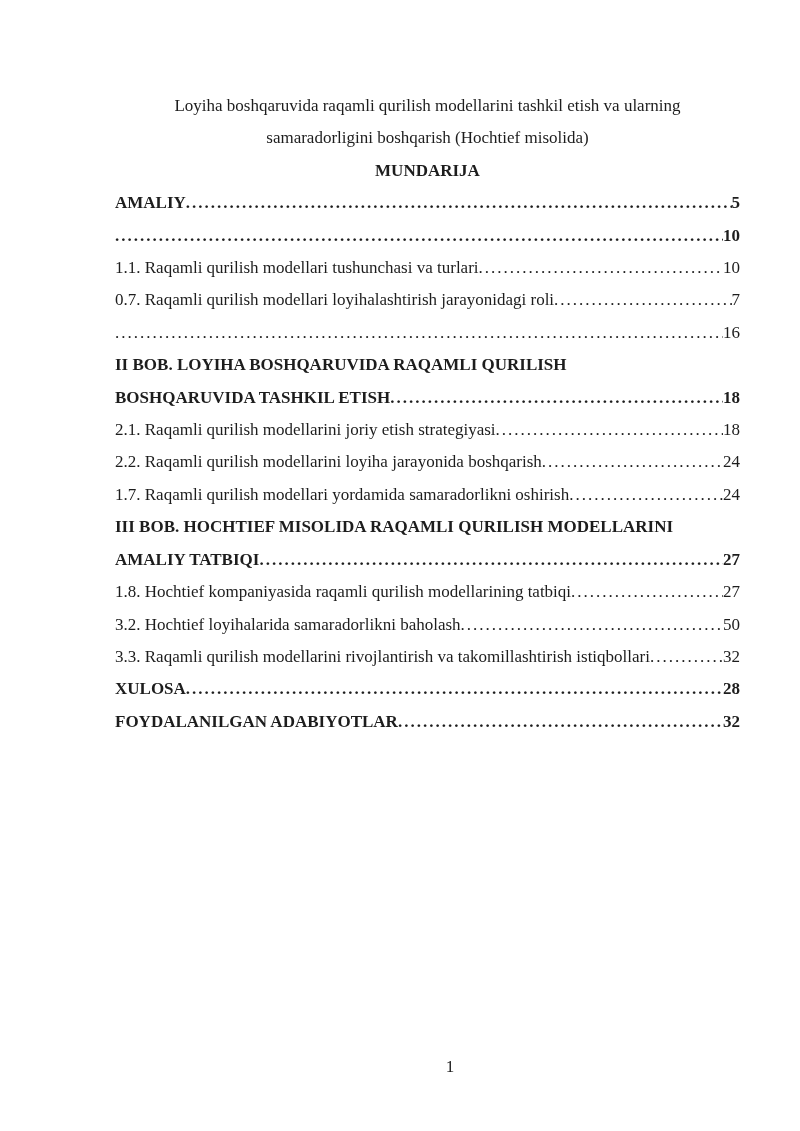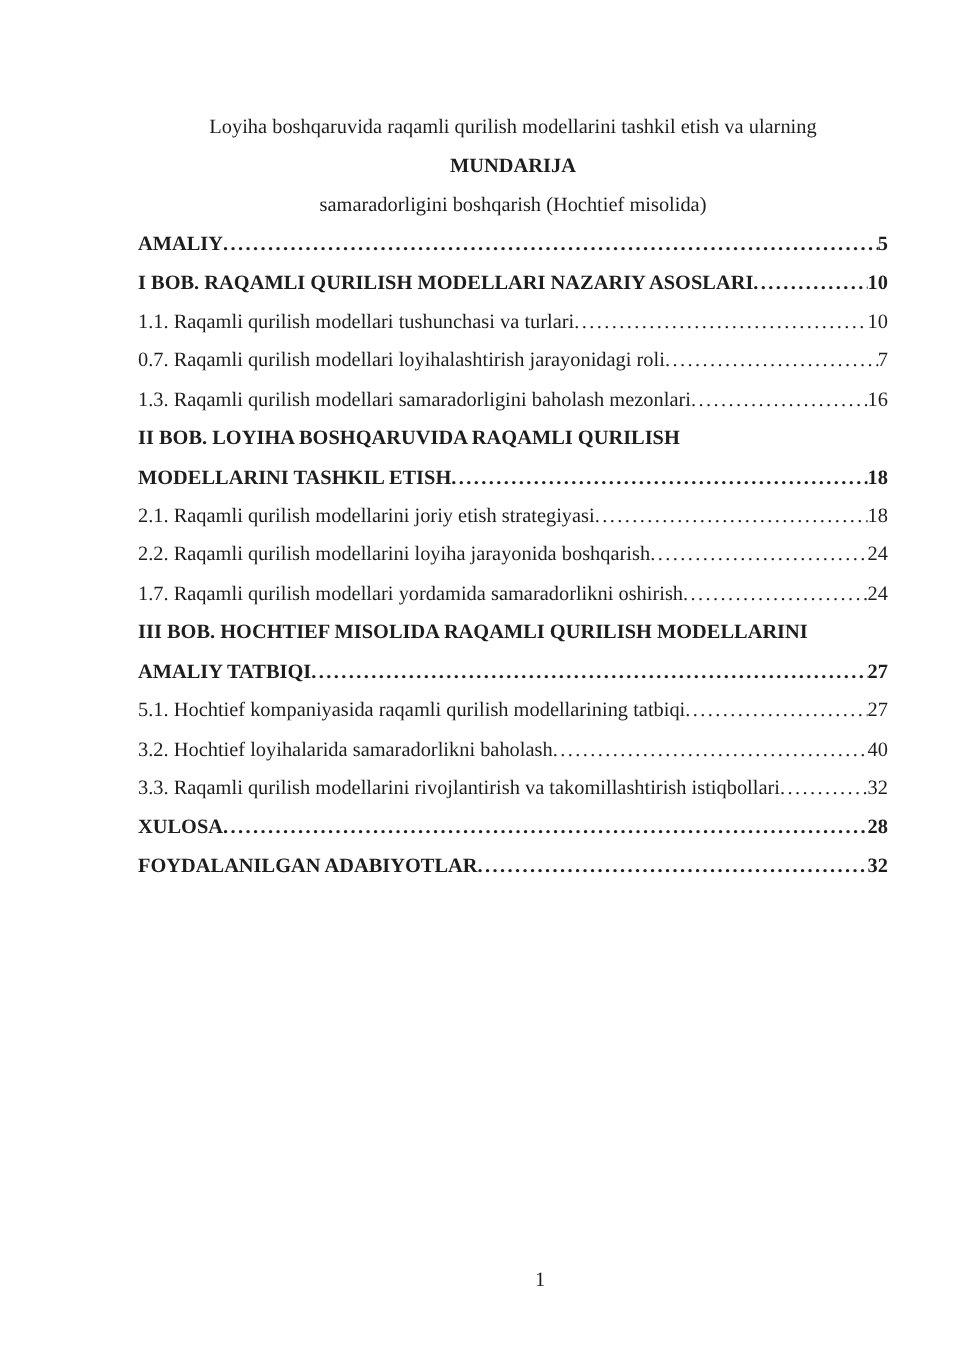--- a/index.html
+++ b/index.html
@@ -35,59 +35,57 @@
     font-size:17px;line-height:22px;
   }
 </style>
 </head>
 <body>
 
 <div class="page">
   <div class="content">
 
     <div class="center">Loyiha boshqaruvida raqamli qurilish modellarini tashkil etish va ularning</div>
+    <div class="center">samaradorligini boshqarish (Hochtief misolida)</div>
     <div class="center bold">MUNDARIJA</div>
-    <div class="center">samaradorligini boshqarish (Hochtief misolida)</div>
 
     <div class="line bold">
       <span class="label">AMALIY</span>
       <span class="dots">............................................................................................................................................................................................................................................................................................................</span>
       <span class="pagenum">5</span>
     </div>
 
     <div class="line bold">
-      <span class="label">I BOB. RAQAMLI QURILISH MODELLARI NAZARIY ASOSLARI</span>
       <span class="dots">............................................................................................................................................................................................................................................................................................................</span>
       <span class="pagenum">10</span>
     </div>
 
     <div class="line">
       <span class="label">1.1. Raqamli qurilish modellari tushunchasi va turlari</span>
       <span class="dots">............................................................................................................................................................................................................................................................................................................</span>
       <span class="pagenum">10</span>
     </div>
 
     <div class="line">
       <span class="label">0.7. Raqamli qurilish modellari loyihalashtirish jarayonidagi roli</span>
       <span class="dots">............................................................................................................................................................................................................................................................................................................</span>
       <span class="pagenum">7</span>
     </div>
 
     <div class="line">
-      <span class="label">1.3. Raqamli qurilish modellari samaradorligini baholash mezonlari</span>
       <span class="dots">............................................................................................................................................................................................................................................................................................................</span>
       <span class="pagenum">16</span>
     </div>
 
     <div class="line bold">
       <span class="label">II BOB. LOYIHA BOSHQARUVIDA RAQAMLI QURILISH</span>
     </div>
 
     <div class="line bold">
-      <span class="label">MODELLARINI TASHKIL ETISH</span>
+      <span class="label">BOSHQARUVIDA TASHKIL ETISH</span>
       <span class="dots">............................................................................................................................................................................................................................................................................................................</span>
       <span class="pagenum">18</span>
     </div>
 
     <div class="line">
       <span class="label">2.1. Raqamli qurilish modellarini joriy etish strategiyasi</span>
       <span class="dots">............................................................................................................................................................................................................................................................................................................</span>
       <span class="pagenum">18</span>
     </div>
 
@@ -107,29 +105,29 @@
       <span class="label">III BOB. HOCHTIEF MISOLIDA RAQAMLI QURILISH MODELLARINI</span>
     </div>
 
     <div class="line bold">
       <span class="label">AMALIY TATBIQI</span>
       <span class="dots">............................................................................................................................................................................................................................................................................................................</span>
       <span class="pagenum">27</span>
     </div>
 
     <div class="line">
-      <span class="label">5.1. Hochtief kompaniyasida raqamli qurilish modellarining tatbiqi</span>
+      <span class="label">1.8. Hochtief kompaniyasida raqamli qurilish modellarining tatbiqi</span>
       <span class="dots">............................................................................................................................................................................................................................................................................................................</span>
       <span class="pagenum">27</span>
     </div>
 
     <div class="line">
       <span class="label">3.2. Hochtief loyihalarida samaradorlikni baholash</span>
       <span class="dots">............................................................................................................................................................................................................................................................................................................</span>
-      <span class="pagenum">40</span>
+      <span class="pagenum">50</span>
     </div>
 
     <div class="line">
       <span class="label">3.3. Raqamli qurilish modellarini rivojlantirish va takomillashtirish istiqbollari</span>
       <span class="dots">............................................................................................................................................................................................................................................................................................................</span>
       <span class="pagenum">32</span>
     </div>
 
     <div class="line bold">
       <span class="label">XULOSA</span>

